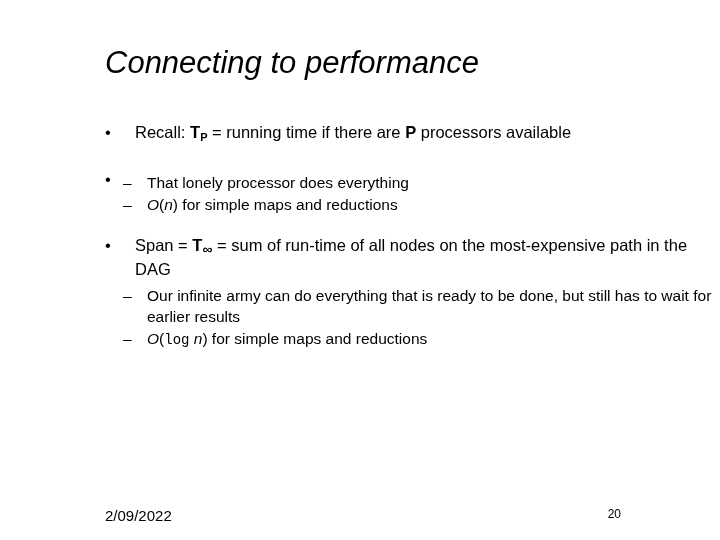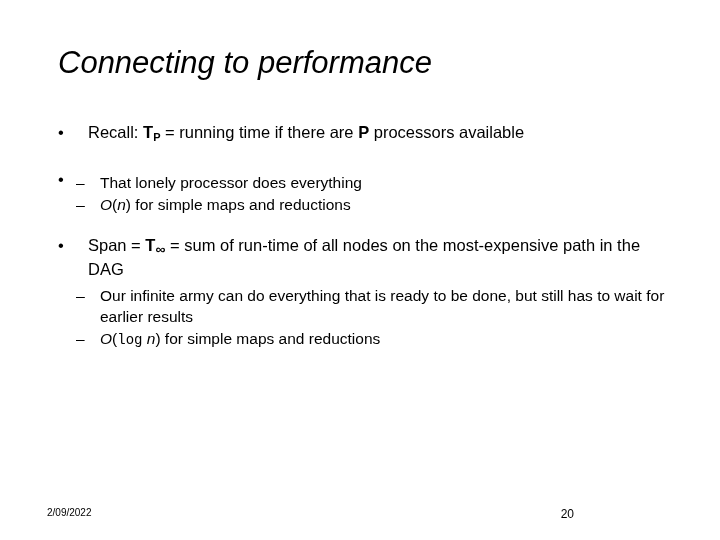--- a/index.html
+++ b/index.html
@@ -12,20 +12,21 @@
     background: #ffffff;
     font-family: "Liberation Sans", sans-serif;
     color: #000000;
     overflow: hidden;
   }
   .slide {
     position: relative;
     width: 632px;
     height: 540px;
     box-sizing: border-box;
+    margin-left: 47px;
   }
   .slide-title {
     position: absolute;
     left: 58px;
     top: 45px;
     font-size: 31px;
     font-style: italic;
     font-weight: normal;
     letter-spacing: 0px;
     white-space: nowrap;
@@ -75,23 +76,23 @@
     top: 3px;
   }
   .inf {
     font-size: 14px;
     vertical-align: baseline;
     position: relative;
     top: 3px;
   }
   .footer-date {
     position: absolute;
-    left: 47px;
+    left: 58px;
     top: 507px;
-    font-size: 10px;
+    font-size: 15px;
   }
   .footer-page {
     position: absolute;
     right: 58px;
     top: 507px;
     font-size: 12px;
     text-align: left;
   }
   .spacer-gap { height: 8px; }
 </style>

